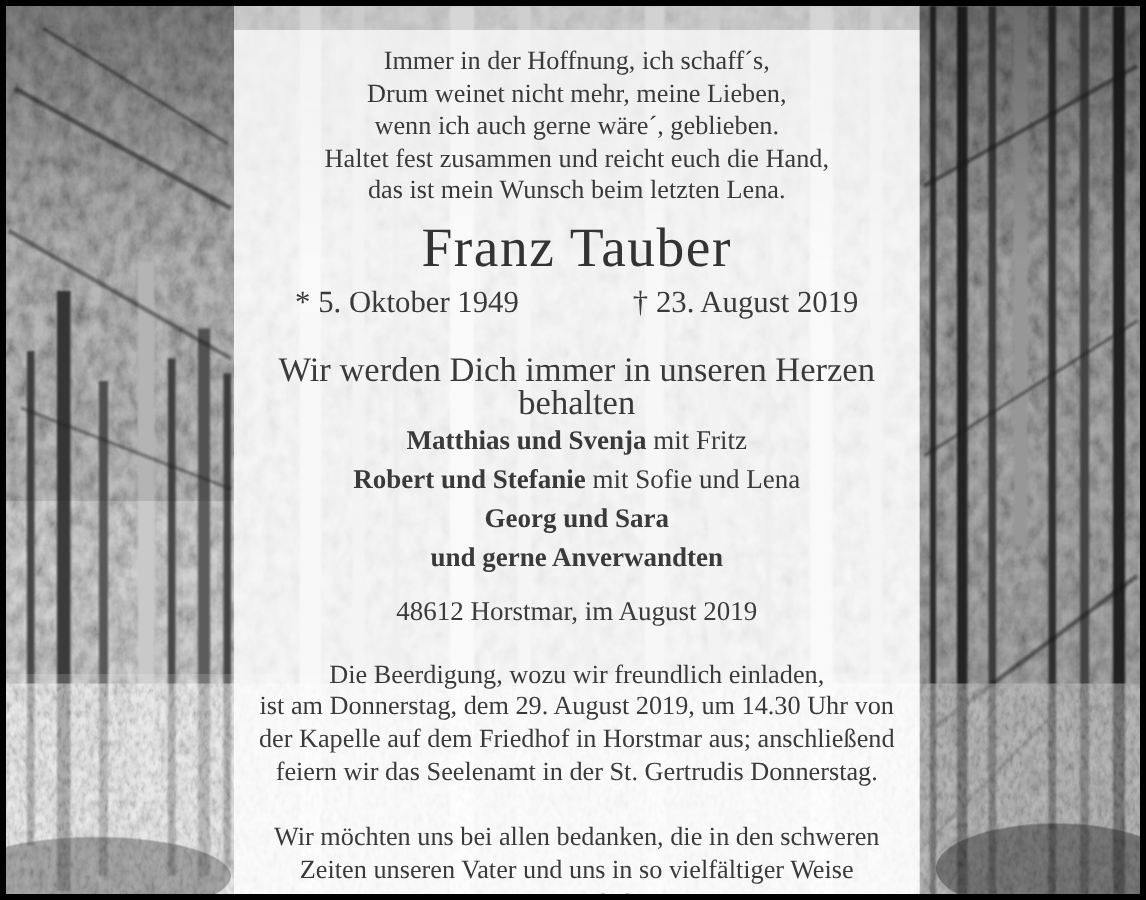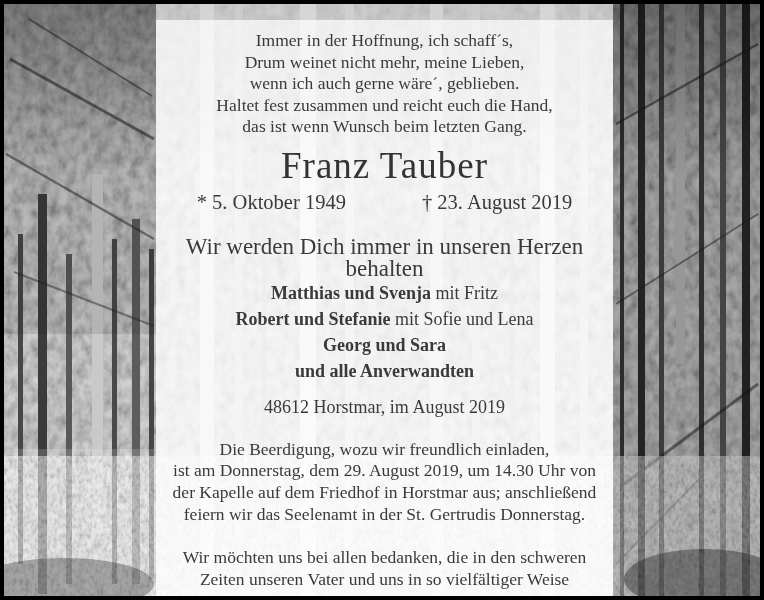--- a/index.html
+++ b/index.html
@@ -184,21 +184,21 @@
     <rect x="152" y="0" width="457" height="592" fill="url(#haze)"></rect>
   </svg>
 
   <div class="panel">
 
     <div class="poem">
       <div>Immer in der Hoffnung, ich schaff´s,</div>
       <div>Drum weinet nicht mehr, meine Lieben,</div>
       <div>wenn ich auch gerne wäre´, geblieben.</div>
       <div>Haltet fest zusammen und reicht euch die Hand,</div>
-      <div>das ist wenn Wunsch beim letzten Gang.</div>
+      <div>das ist mein Wunsch beim letzten Lena.</div>
     </div>
 
     <h1 class="deceased-name">Franz Tauber</h1>
 
     <div class="dates">
       <span>* 5. Oktober 1949</span>
       <span>† 23. August 2019</span>
     </div>
 
     <div class="intro">Wir werden Dich immer in unseren Herzen behalten</div>
@@ -207,21 +207,21 @@
       <div>
         <span class="mourner-names">Matthias und Svenja</span><span> mit Fritz</span>
       </div>
       <div>
         <span class="mourner-names">Robert und Stefanie</span><span> mit Sofie und Lena</span>
       </div>
       <div>
         <span class="mourner-names">Georg und Sara</span><span></span>
       </div>
       <div>
-        <span class="mourner-names">und alle Anverwandten</span><span></span>
+        <span class="mourner-names">und gerne Anverwandten</span><span></span>
       </div>
     </div>
 
     <div class="place-date">48612 Horstmar, im August 2019</div>
 
     <div class="funeral">
       <div>Die Beerdigung, wozu wir freundlich einladen,</div>
       <div>ist am Donnerstag, dem 29. August 2019, um 14.30 Uhr von</div>
       <div>der Kapelle auf dem Friedhof in Horstmar aus; anschließend</div>
       <div>feiern wir das Seelenamt in der St. Gertrudis Donnerstag.</div>

